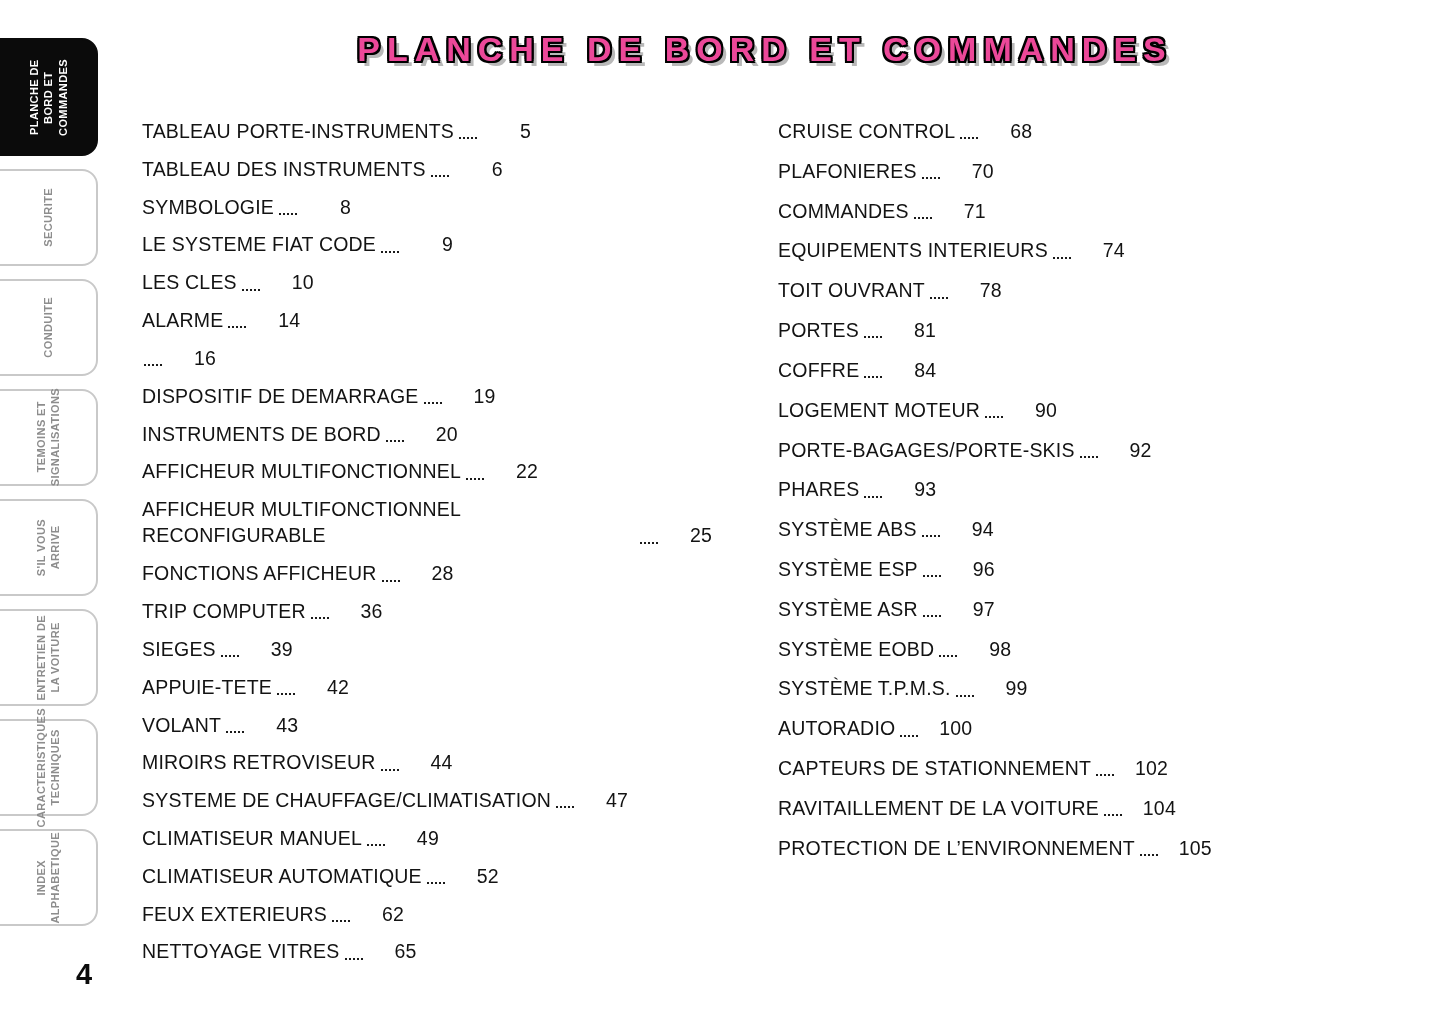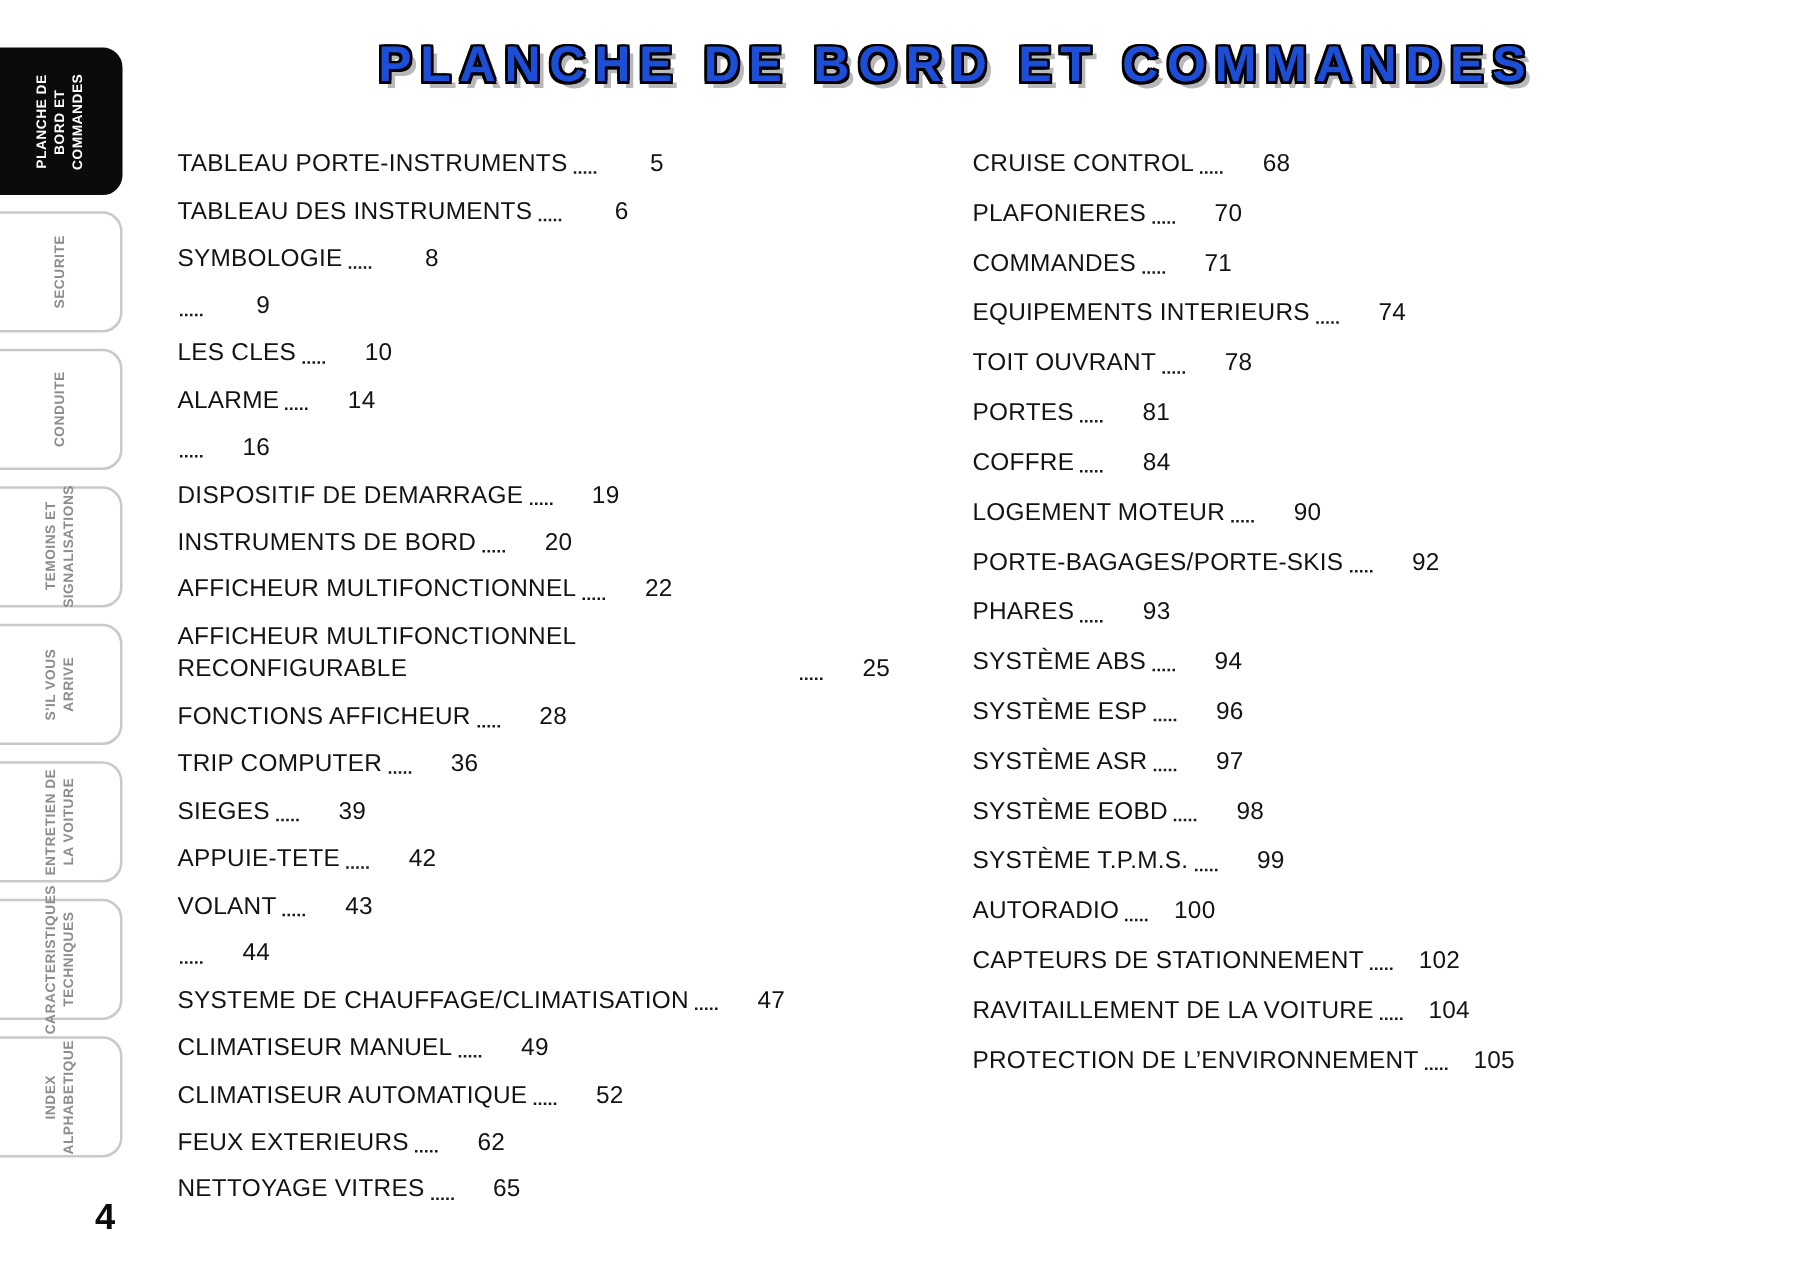--- a/index.html
+++ b/index.html
@@ -17,22 +17,22 @@
     padding-left: 16px; }
   .tab.active { height: 118px; background: #0b0b0b; border-color: #0b0b0b; }
   .tab-text { writing-mode: vertical-rl; transform: rotate(180deg);
     text-align: center; font-weight: bold; font-size: 11px; line-height: 1.3;
     letter-spacing: 0.4px; color: #8d8d8d; }
   .tab.active .tab-text { color: #ffffff; }
   .tab-line { display: block; }
 
   
   .title { position: absolute; left: 150px; top: 30px; width: 1230px;
-    text-align: center; font-size: 40px; font-weight: bold; letter-spacing: 7px;
-    color: #1d4ed8;
+    text-align: center; font-size: 34px; font-weight: bold; letter-spacing: 7px;
+    color: #ec4899;
     text-shadow:
       -2px -2px 0 #000, 2px -2px 0 #000, -2px 2px 0 #000, 2px 2px 0 #000,
       -2px 0 0 #000, 2px 0 0 #000, 0 -2px 0 #000, 0 2px 0 #000,
       5px 5px 0 #b9b9b9; }
 
   
   .toc { position: absolute; left: 142px; top: 118px; width: 1215px;
     display: flex; gap: 66px; }
   .toc-col { flex: 0 0 570px; width: 570px; display: flex; flex-direction: column; }
   .toc-col.right { flex: 0 0 575px; }
@@ -128,20 +128,21 @@
           <span class="toc-page">6</span>
         </div>
 
         <div class="toc-row">
           <span class="toc-label">SYMBOLOGIE</span>
           <span class="toc-dots"></span>
           <span class="toc-page">8</span>
         </div>
 
         <div class="toc-row">
+          <span class="toc-label">LE SYSTEME FIAT CODE</span>
           <span class="toc-dots"></span>
           <span class="toc-page">9</span>
         </div>
 
         <div class="toc-row">
           <span class="toc-label">LES CLES</span>
           <span class="toc-dots"></span>
           <span class="toc-page">10</span>
         </div>
 
@@ -204,20 +205,21 @@
           <span class="toc-page">42</span>
         </div>
 
         <div class="toc-row">
           <span class="toc-label">VOLANT</span>
           <span class="toc-dots"></span>
           <span class="toc-page">43</span>
         </div>
 
         <div class="toc-row">
+          <span class="toc-label">MIROIRS RETROVISEUR</span>
           <span class="toc-dots"></span>
           <span class="toc-page">44</span>
         </div>
 
         <div class="toc-row">
           <span class="toc-label">SYSTEME DE CHAUFFAGE/CLIMATISATION</span>
           <span class="toc-dots"></span>
           <span class="toc-page">47</span>
         </div>
 

